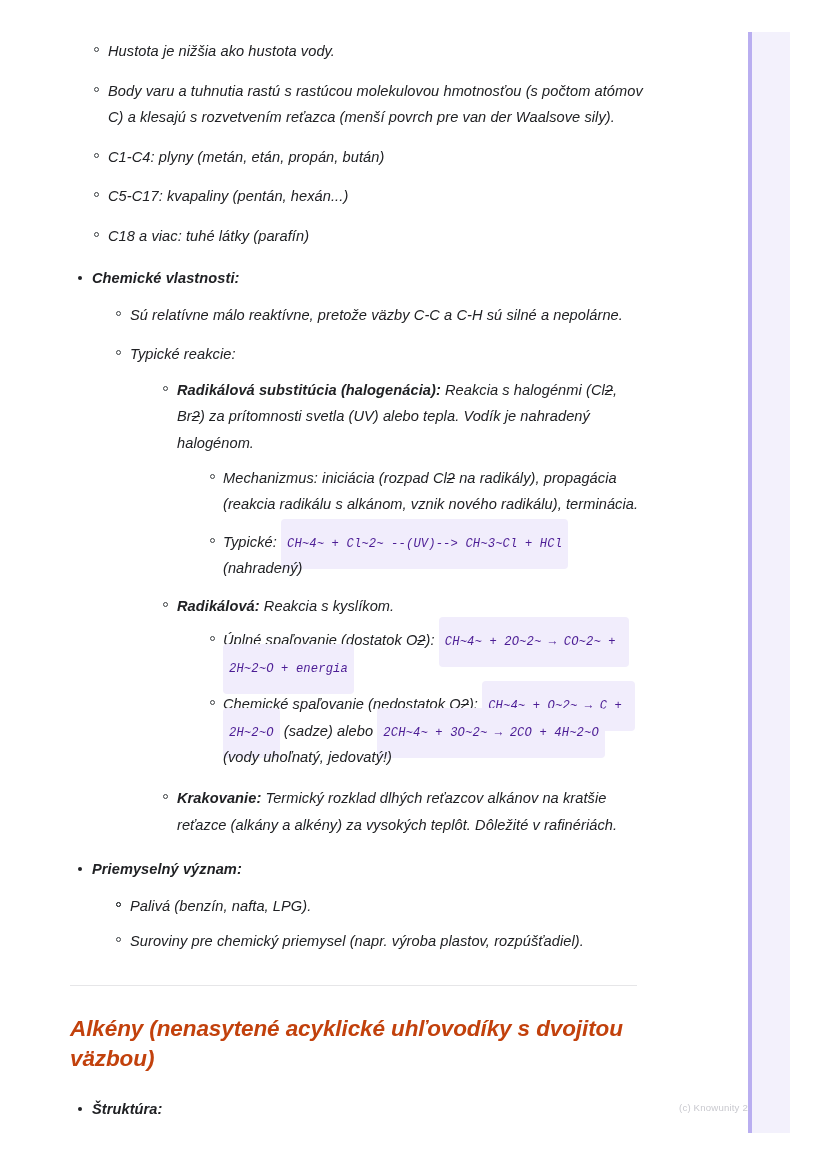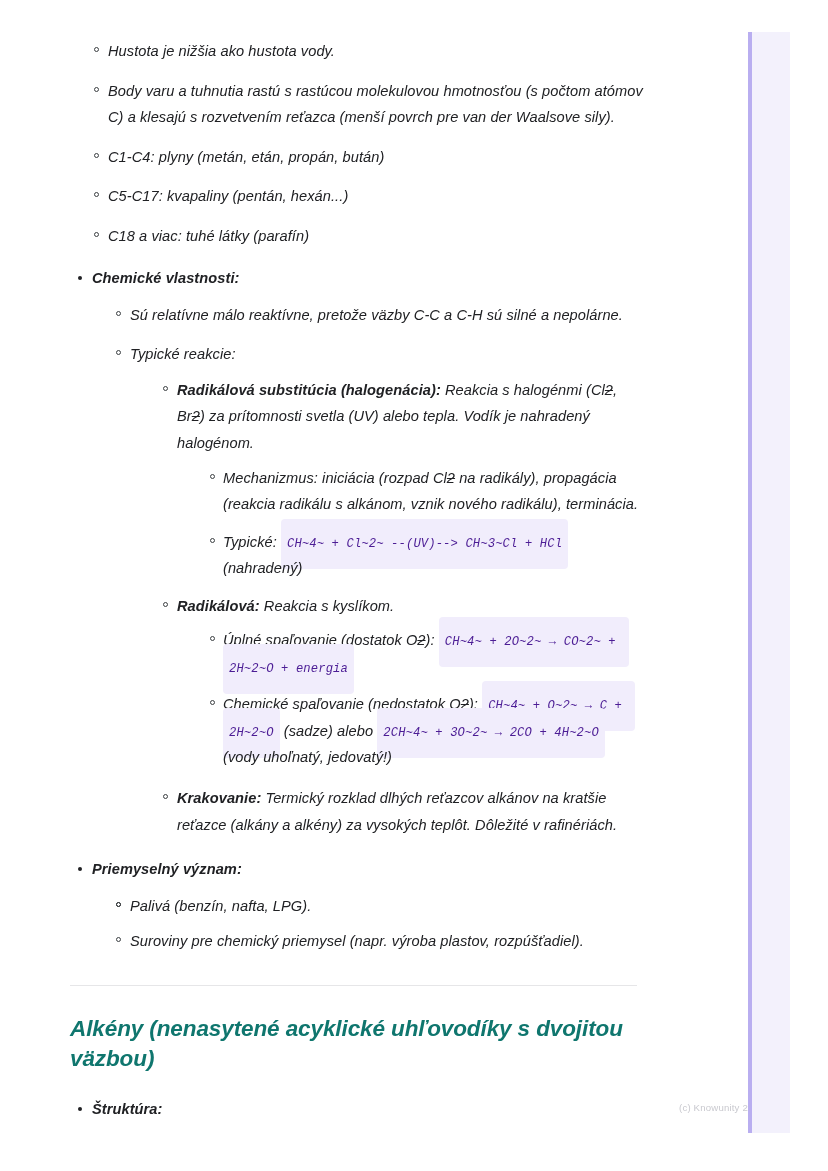--- a/index.html
+++ b/index.html
@@ -154,21 +154,21 @@
     border-top: 1px solid #e6e6e8;
     margin: 30px 0 0 0;
     width: 567px;
   }
 
   
   h2.section-heading {
     font-size: 22.5px;
     line-height: 1.33;
     font-weight: 700;
-    color: #0f766e;
+    color: #c2410c;
     margin: 28px 0 22px 0;
     letter-spacing: -0.1px;
     max-width: 560px;
   }
 
   
   .watermark {
     position: absolute;
     left: 679px;
     top: 1102px;

